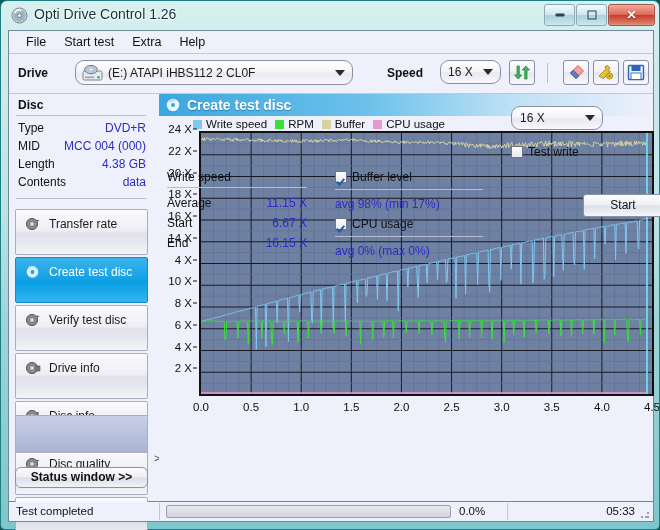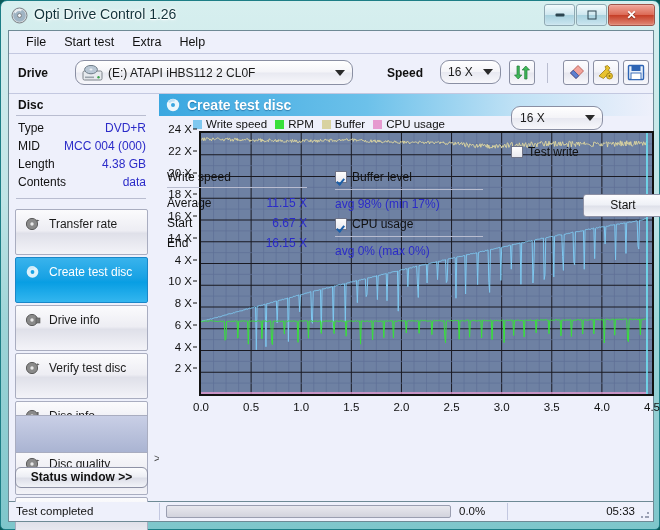--- a/index.html
+++ b/index.html
@@ -278,34 +278,34 @@
                 <path d="M2.6 4.6 A6 6 0 0 1 9.5 2.6 L8.7 4.8 A4 4 0 0 0 4.3 6.2 Z" fill="#cdeaf8"></path>
               </svg>
           </span>
           <span class="tlabel">Create test disc</span>
         </div>
         <div class="tab">
           <span class="ticon">
             <svg width="16" height="16" viewBox="0 0 16 16">
                 <circle cx="7" cy="8" r="5.6" fill="#8a8a8a" stroke="#5c5c5c"></circle>
                 <circle cx="7" cy="8" r="1.7" fill="#e9e9e9"></circle>
+                <path d="M11.7 3.3 l2.8 .9 -2.2 1.5z" fill="#5c5c5c"></path>
+              </svg>
+          </span>
+          <span class="tlabel">Verify test disc</span>
+        </div>
+        <div class="tab">
+          <span class="ticon">
+            <svg width="16" height="16" viewBox="0 0 16 16">
+                <circle cx="7" cy="8" r="5.6" fill="#8a8a8a" stroke="#5c5c5c"></circle>
+                <circle cx="7" cy="8" r="1.7" fill="#e9e9e9"></circle>
                 <rect x="11" y="6" width="4" height="5" fill="#777" stroke="#555" stroke-width=".6"></rect>
               </svg>
           </span>
           <span class="tlabel">Drive info</span>
-        </div>
-        <div class="tab">
-          <span class="ticon">
-            <svg width="16" height="16" viewBox="0 0 16 16">
-                <circle cx="7" cy="8" r="5.6" fill="#8a8a8a" stroke="#5c5c5c"></circle>
-                <circle cx="7" cy="8" r="1.7" fill="#e9e9e9"></circle>
-                <path d="M11.7 3.3 l2.8 .9 -2.2 1.5z" fill="#5c5c5c"></path>
-              </svg>
-          </span>
-          <span class="tlabel">Verify test disc</span>
         </div>
         <div class="tab">
           <span class="ticon">
             <svg width="16" height="16" viewBox="0 0 16 16">
                 <circle cx="7" cy="8" r="5.6" fill="#8a8a8a" stroke="#5c5c5c"></circle>
                 <circle cx="7" cy="8" r="1.7" fill="#e9e9e9"></circle>
                 <rect x="12" y="4" width="1.6" height="6" fill="#666"></rect>
               </svg>
           </span>
           <span class="tlabel">Disc info</span>

